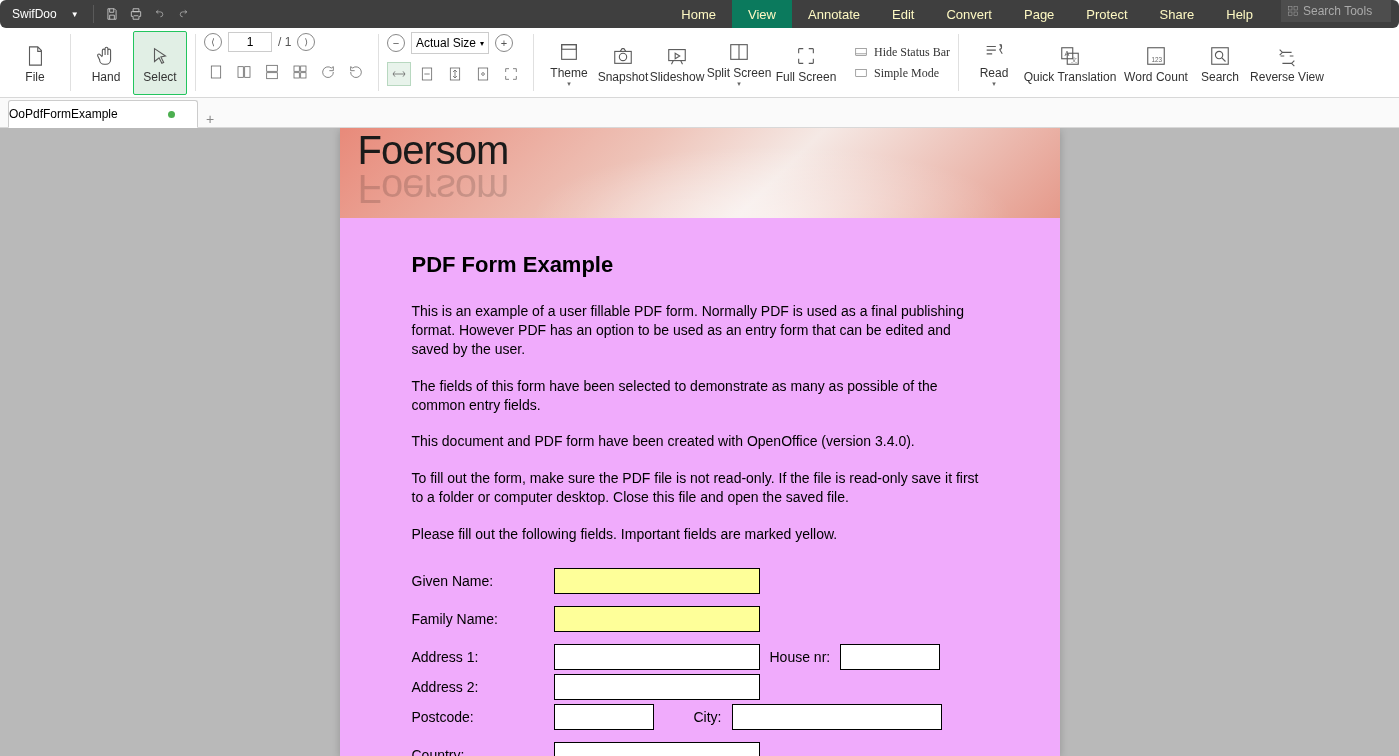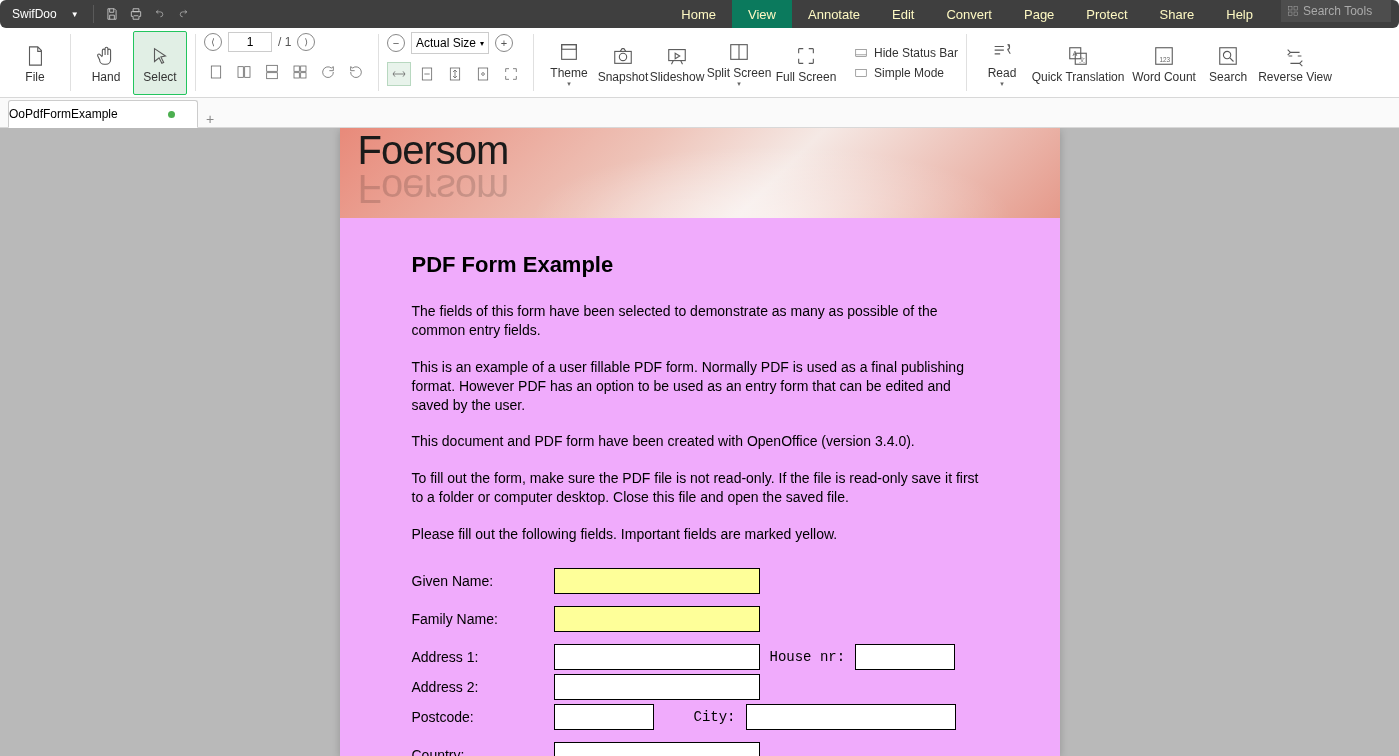--- a/index.html
+++ b/index.html
@@ -37,21 +37,21 @@
 
 .zoom-group { display: flex; align-items: center; gap: 6px; }
 .zoom-circle { width: 18px; height: 18px; border: 1px solid #888; border-radius: 50%; display: flex; align-items: center; justify-content: center; font-size: 11px; color: #555; cursor: pointer; }
 .zoom-select { height: 22px; border: 1px solid #ccc; font-size: 12px; padding: 0 4px; display: flex; align-items: center; gap: 4px; cursor: pointer; }
 
 .icon-grid { display: grid; grid-template-columns: repeat(6, 26px); grid-auto-rows: 26px; gap: 2px; }
 .small-icon { width: 24px; height: 24px; display: flex; align-items: center; justify-content: center; border: 1px solid transparent; cursor: pointer; }
 .small-icon.active { border: 1px solid #b8d8c0; background: #e8f3eb; }
 .small-icon svg { width: 16px; height: 16px; stroke: #666; fill: none; stroke-width: 1.2; }
 
-.mode-col { display: flex; flex-direction: column; justify-content: center; gap: 6px; padding: 0 8px; }
+.mode-col { display: flex; flex-direction: column; justify-content: center; gap: 6px; padding: 0 8px; font-family: Liberation Serif, serif; }
 .mode-row { display: flex; align-items: center; gap: 6px; font-size: 12px; color: #333; cursor: pointer; }
 .mode-row svg { width: 14px; height: 14px; stroke: #666; fill: none; }
 
 
 .tabs { height: 30px; background: #fafafa; border-bottom: 1px solid #d8d8d8; display: flex; align-items: flex-end; padding-left: 8px; }
 .tab { height: 28px; background: #fff; border: 1px solid #ccc; border-bottom: 1px solid #fff; border-radius: 3px 3px 0 0; padding: 0 0; display: flex; align-items: center; gap: 50px; font-size: 12px; cursor: pointer; margin-bottom: -1px; min-width: 190px; }
 .tab-dot { width: 7px; height: 7px; border-radius: 50%; background: #4caf50; }
 .tab-add { width: 24px; display: flex; align-items: center; justify-content: center; color: #888; cursor: pointer; font-size: 14px; }
 
 
@@ -63,21 +63,21 @@
 .brand-reflect { position: absolute; left: 18px; top: 38px; font-family: Impact, "Arial Black", sans-serif; font-size: 40px; color: rgba(0,0,0,0.15); transform: scaleY(-1); letter-spacing: -1px; }
 
 .doc-body { padding: 34px 72px 0 72px; font-family: Arial, sans-serif; color: #000; }
 .doc-title { font-size: 22px; font-weight: bold; margin-bottom: 24px; }
 .doc-p { font-size: 14px; line-height: 1.35; margin-bottom: 18px; }
 
 .form-grid { display: grid; grid-template-columns: 142px 1fr; row-gap: 12px; align-items: center; font-size: 14px; margin-top: 24px; }
 .form-label { }
 .form-input { height: 26px; border: 1px solid #000; background: #fff; }
 .form-input.highlight { background: #feff99; }
-.addr-row { display: flex; align-items: center; gap: 10px; font-family: Liberation Mono, monospace; }
+.addr-row { display: flex; align-items: center; gap: 10px; }
 .addr-row .wide { flex: 0 0 206px; }
 .addr-row .narrow { flex: 0 0 100px; }
 .addr-row .city-input { flex: 0 0 210px; }
 .inline-label { font-size: 14px; }
 
 </style>
 </head>
 <body>
 
 <div class="titlebar">
@@ -379,22 +379,22 @@
 </div>
 
 <div class="workspace">
   <div class="page">
     <div class="header-banner">
       <div class="brand">Foersom</div>
       <div class="brand-reflect">Foersom</div>
     </div>
     <div class="doc-body">
       <div class="doc-title">PDF Form Example</div>
+      <div class="doc-p">This is an example of a user fillable PDF form. Normally PDF is used as a final publishing format. However PDF has an option to be used as an entry form that can be edited and saved by the user.</div>
       <div class="doc-p">The fields of this form have been selected to demonstrate as many as possible of the common entry fields.</div>
-      <div class="doc-p">This is an example of a user fillable PDF form. Normally PDF is used as a final publishing format. However PDF has an option to be used as an entry form that can be edited and saved by the user.</div>
       <div class="doc-p">This document and PDF form have been created with OpenOffice (version 3.4.0).</div>
       <div class="doc-p">To fill out the form, make sure the PDF file is not read-only. If the file is read-only save it first to a folder or computer desktop. Close this file and open the saved file.</div>
       <div class="doc-p">Please fill out the following fields. Important fields are marked yellow.</div>
 
       <div class="form-grid">
         <div class="form-label">Given Name:</div>
         <div>
             <div class="form-input highlight" style="width:206px;"></div>
           </div>
 

